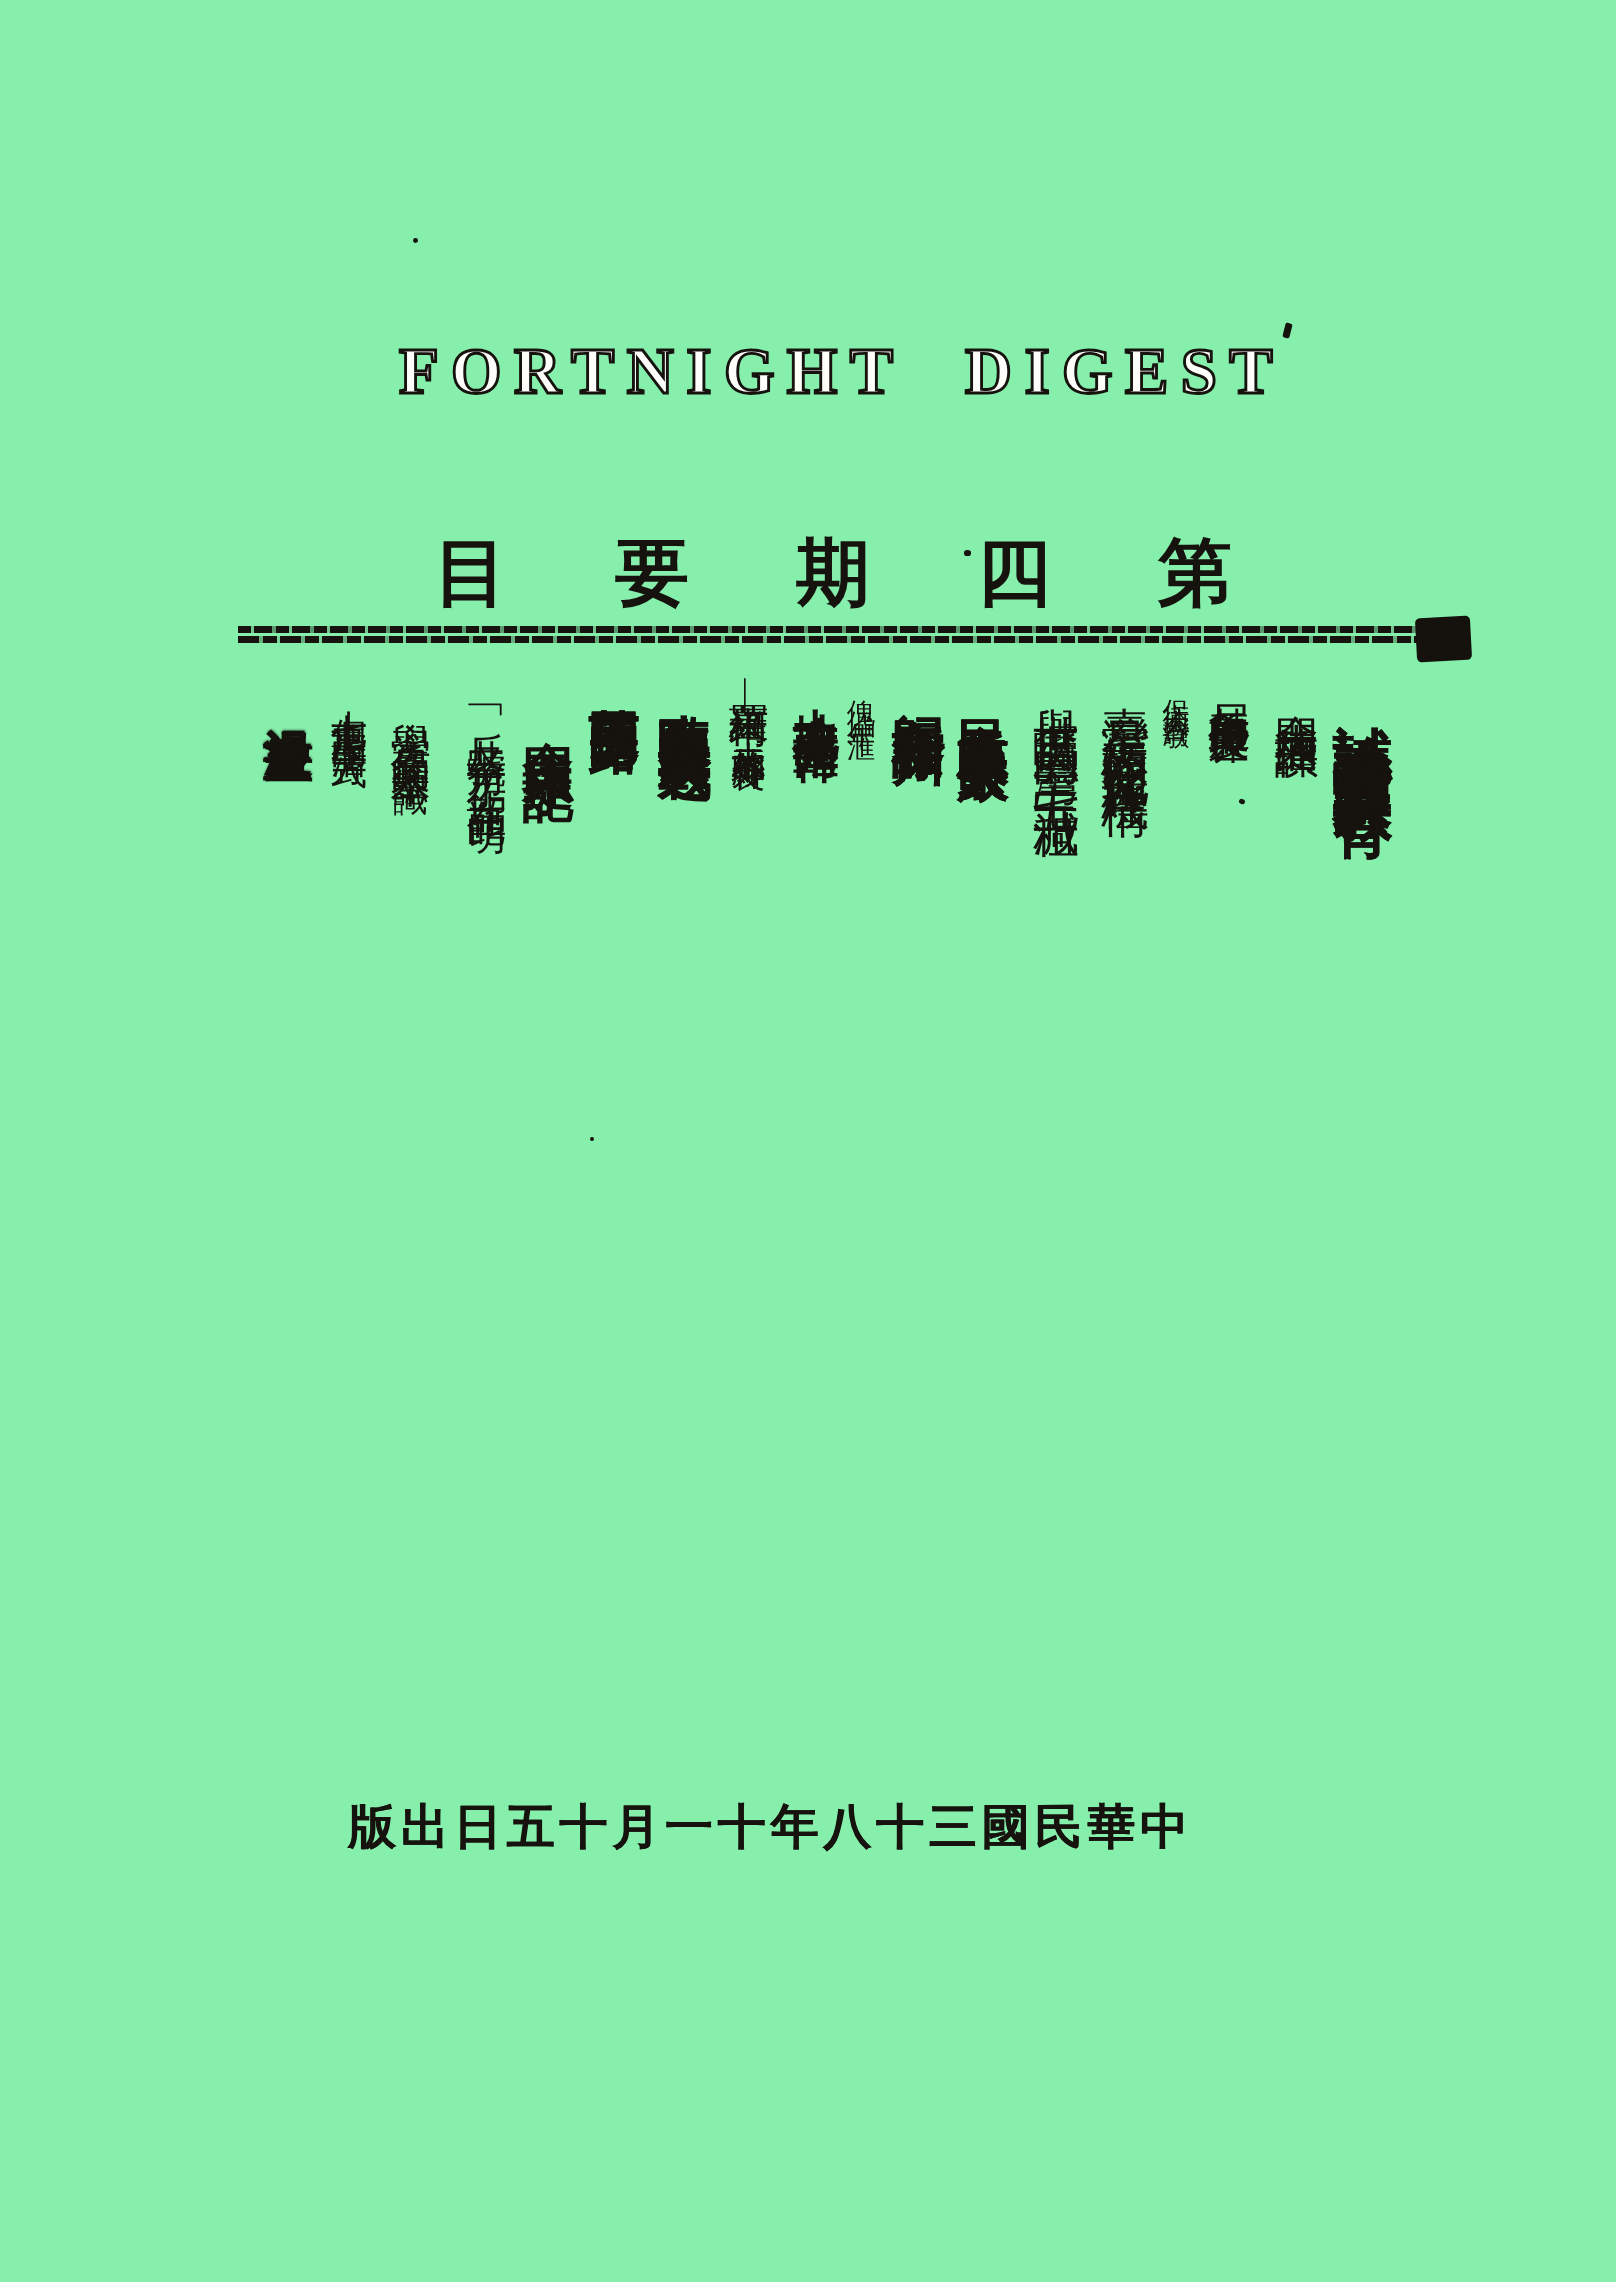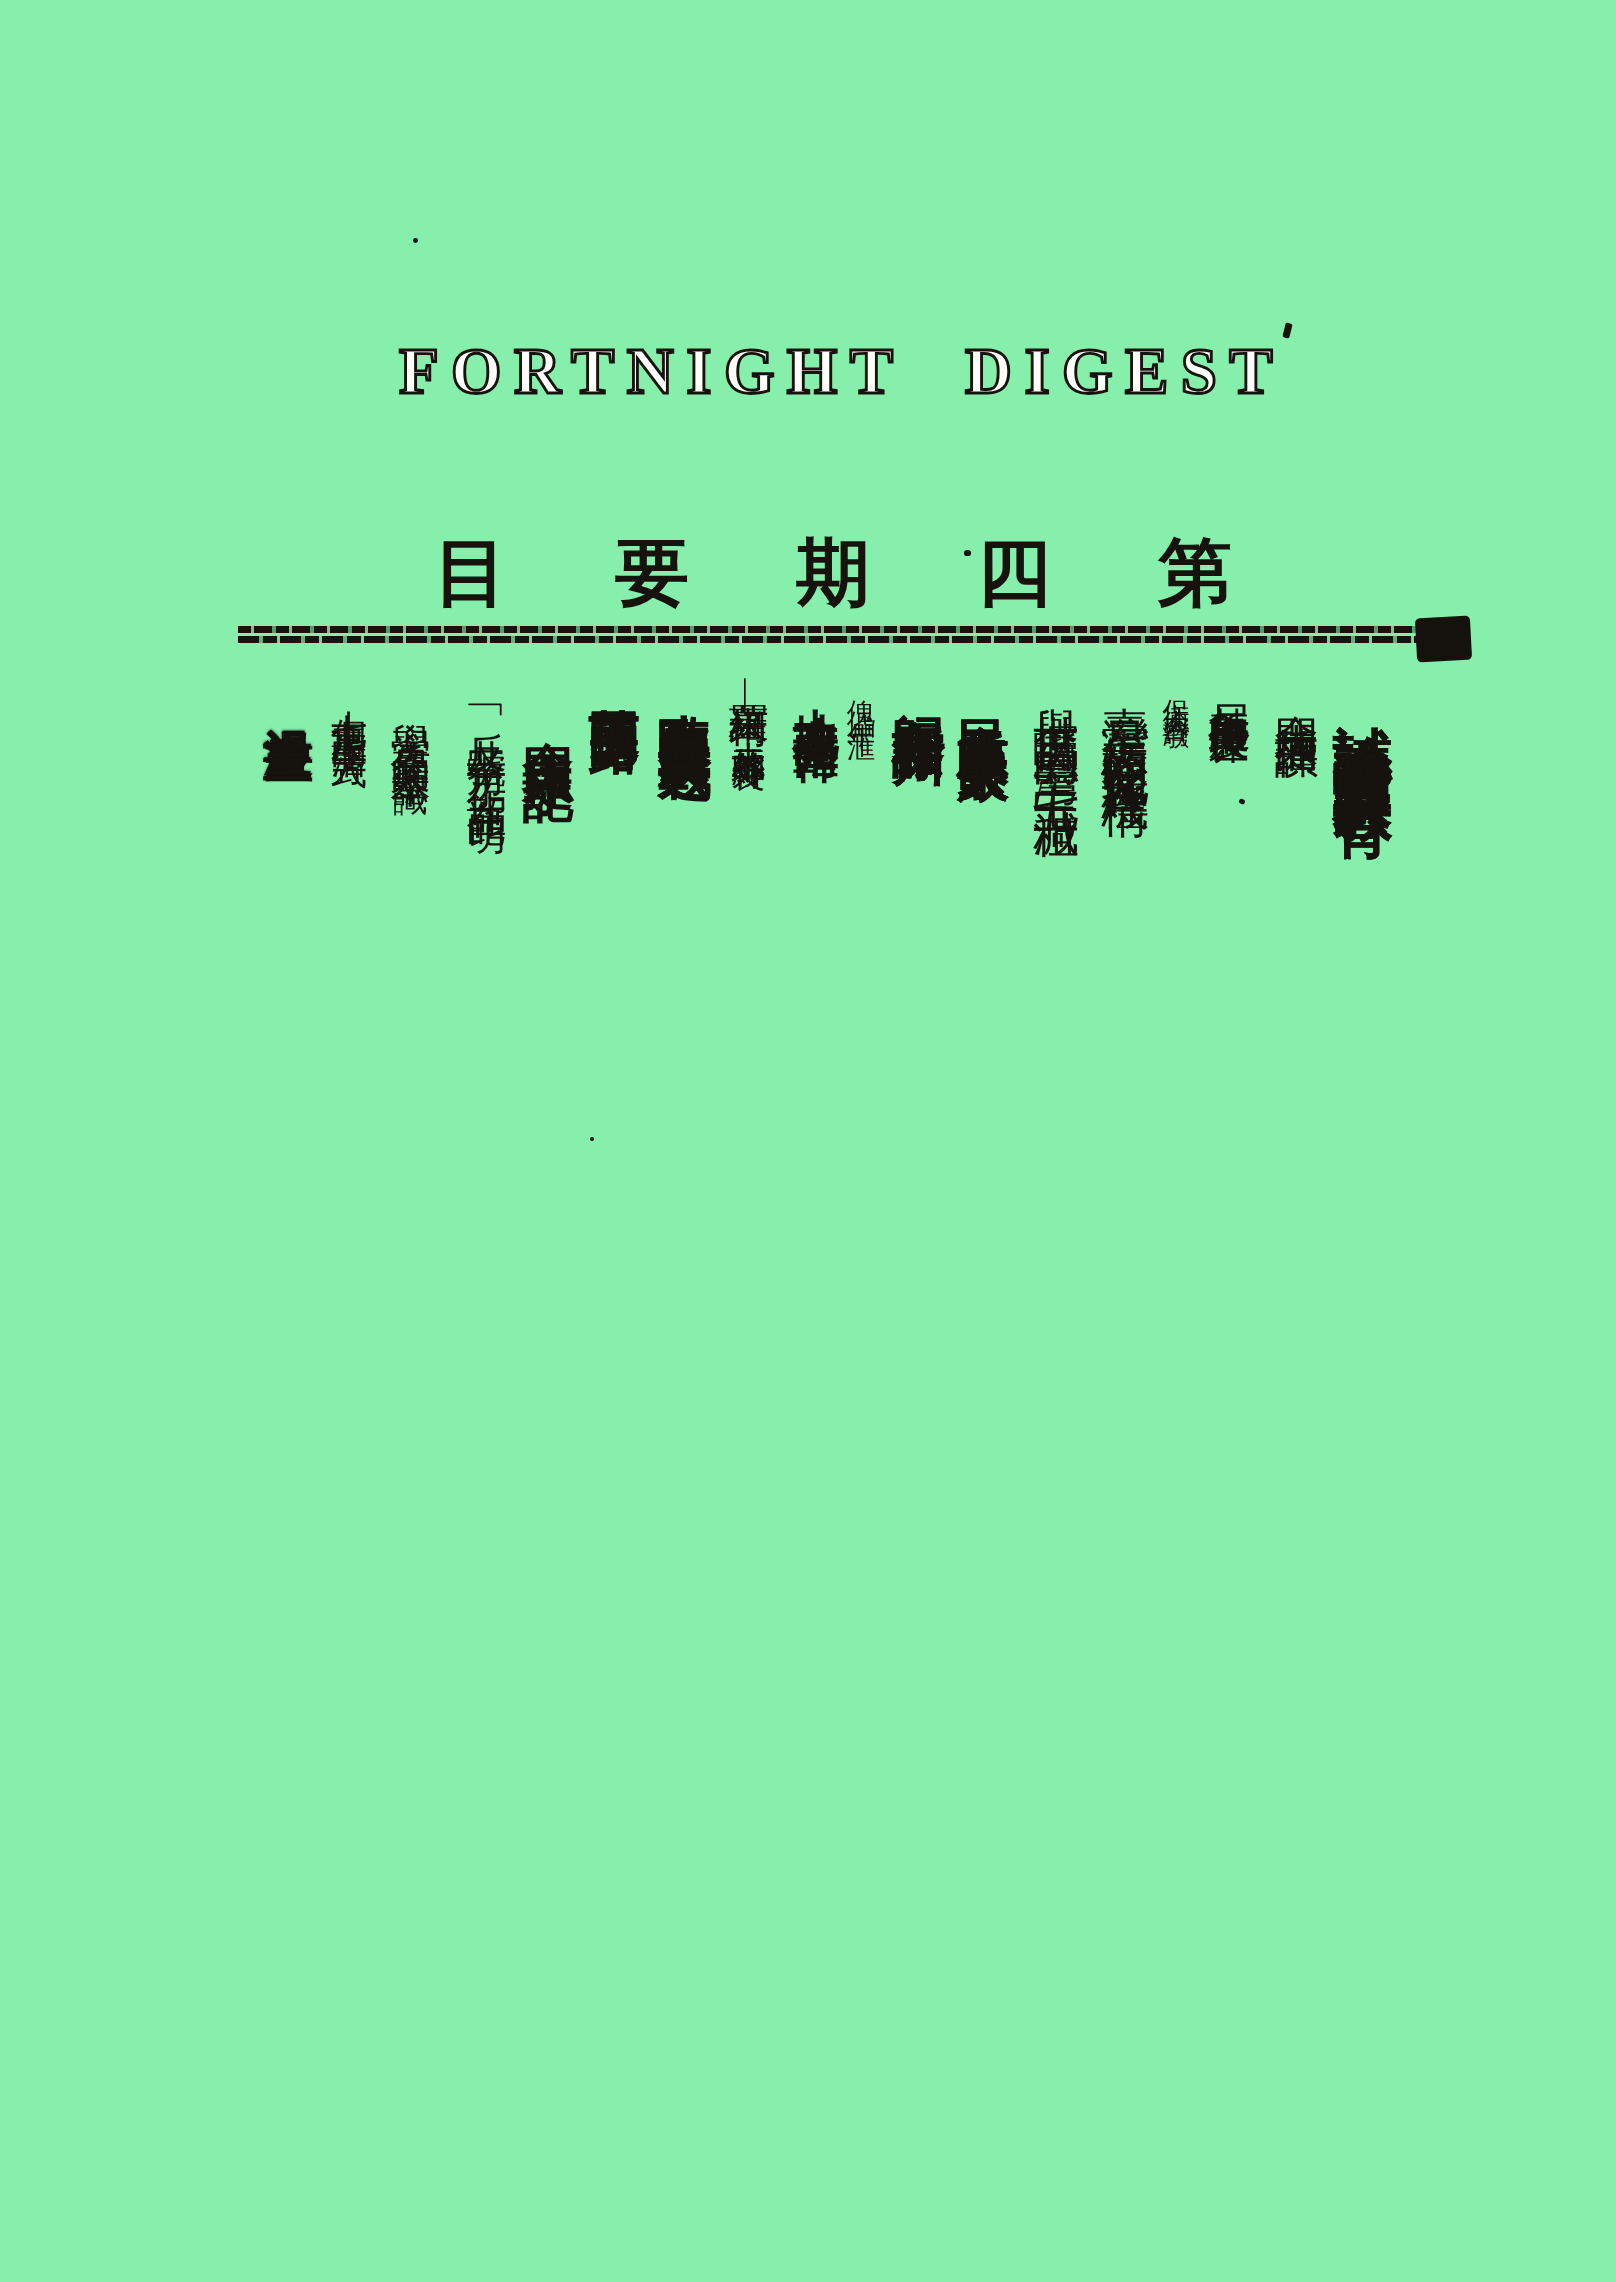--- a/index.html
+++ b/index.html
@@ -164,20 +164,21 @@
     <div class="col c11"><span>葛羅米柯</span><span class="sub">—未來的蘇聯外長</span></div>
     <div class="col c12 heavy">東歐共產黨與農民之戰</div>
     <div class="col c13 heavy">英國的出路</div>
     <div class="col c14">金門大捷小記</div>
     <div class="col c15">「反共號角」丁作韶在昆明</div>
     <div class="col c16"><span>學習寫作的基本</span><span class="sub">認識</span></div>
     <div class="col c17">十七個壽星的生活方式</div>
     <div class="col c18">漫畫</div>
   </div>
 
+  <div class="imprint">版出日五十月一十年八十三國民華中</div>
 
   <div class="speck sp1"></div>
   <div class="speck sp2"></div>
   <div class="speck sp3"></div>
   <div class="speck sp4"></div>
   <div class="speck sp5"></div>
 
 </div>
 
 

